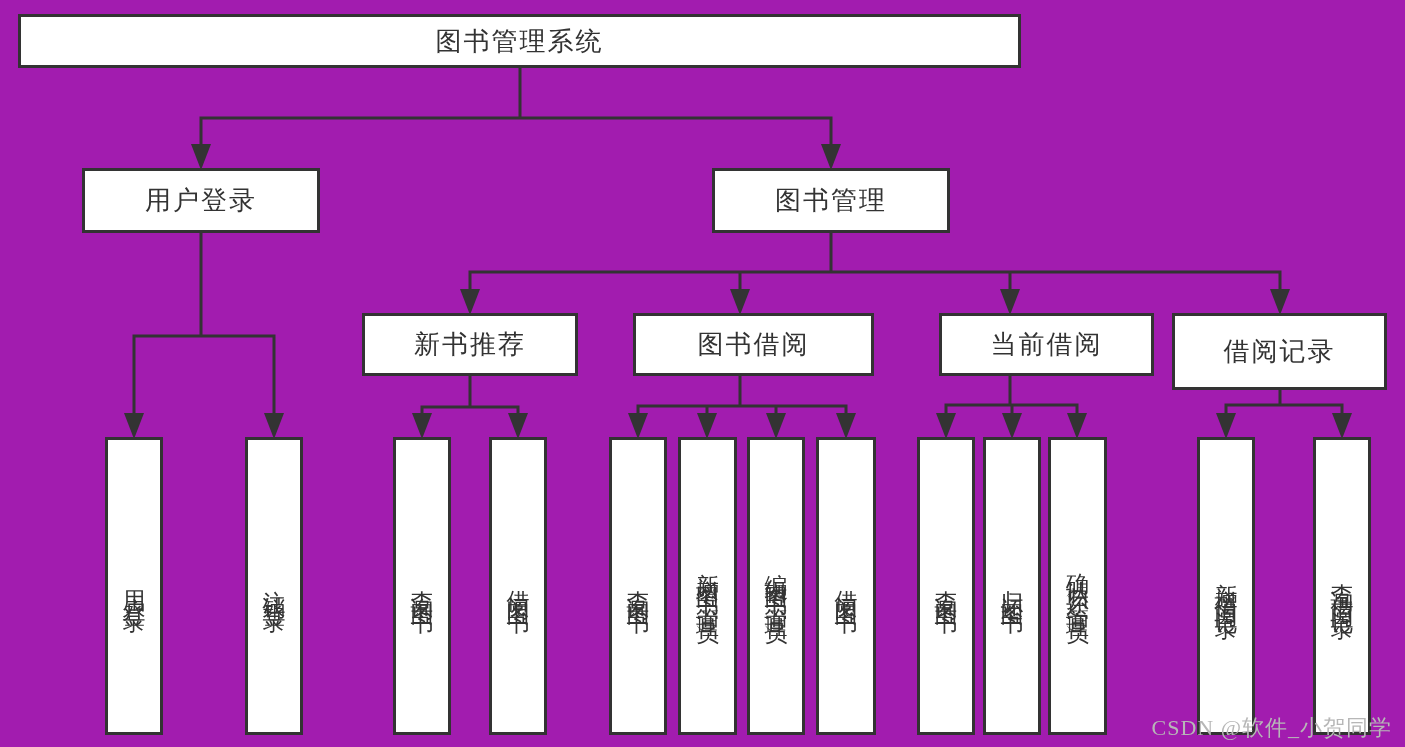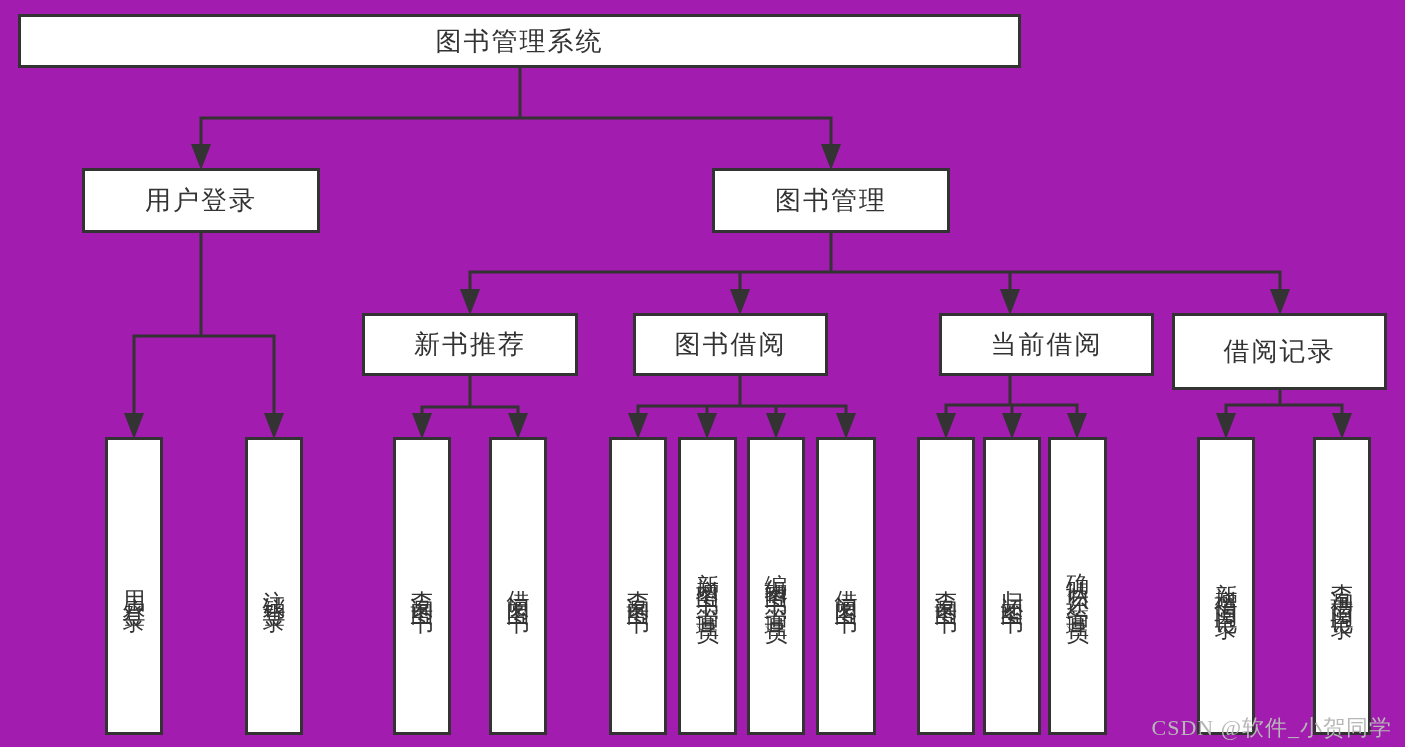--- a/index.html
+++ b/index.html
@@ -103,21 +103,21 @@
   <div class="box" style="left:82px;top:168px;width:238px;height:65px;">
     <span class="hlabel">用户登录</span>
   </div>
   <div class="box" style="left:712px;top:168px;width:238px;height:65px;">
     <span class="hlabel">图书管理</span>
   </div>
 
   <div class="box" style="left:362px;top:313px;width:216px;height:63px;">
     <span class="hlabel">新书推荐</span>
   </div>
-  <div class="box" style="left:633px;top:313px;width:195px;height:63px;">
+  <div class="box" style="left:633px;top:313px;width:241px;height:63px;">
     <span class="hlabel">图书借阅</span>
   </div>
   <div class="box" style="left:903px;top:313px;width:215px;height:63px;margin-left:36px;">
     <span class="hlabel">当前借阅</span>
   </div>
   <div class="box" style="left:1172px;top:313px;width:215px;height:77px;">
     <span class="hlabel">借阅记录</span>
   </div>
 
   <div class="box leaf" style="left:105px;top:437px;width:58px;height:298px;">

